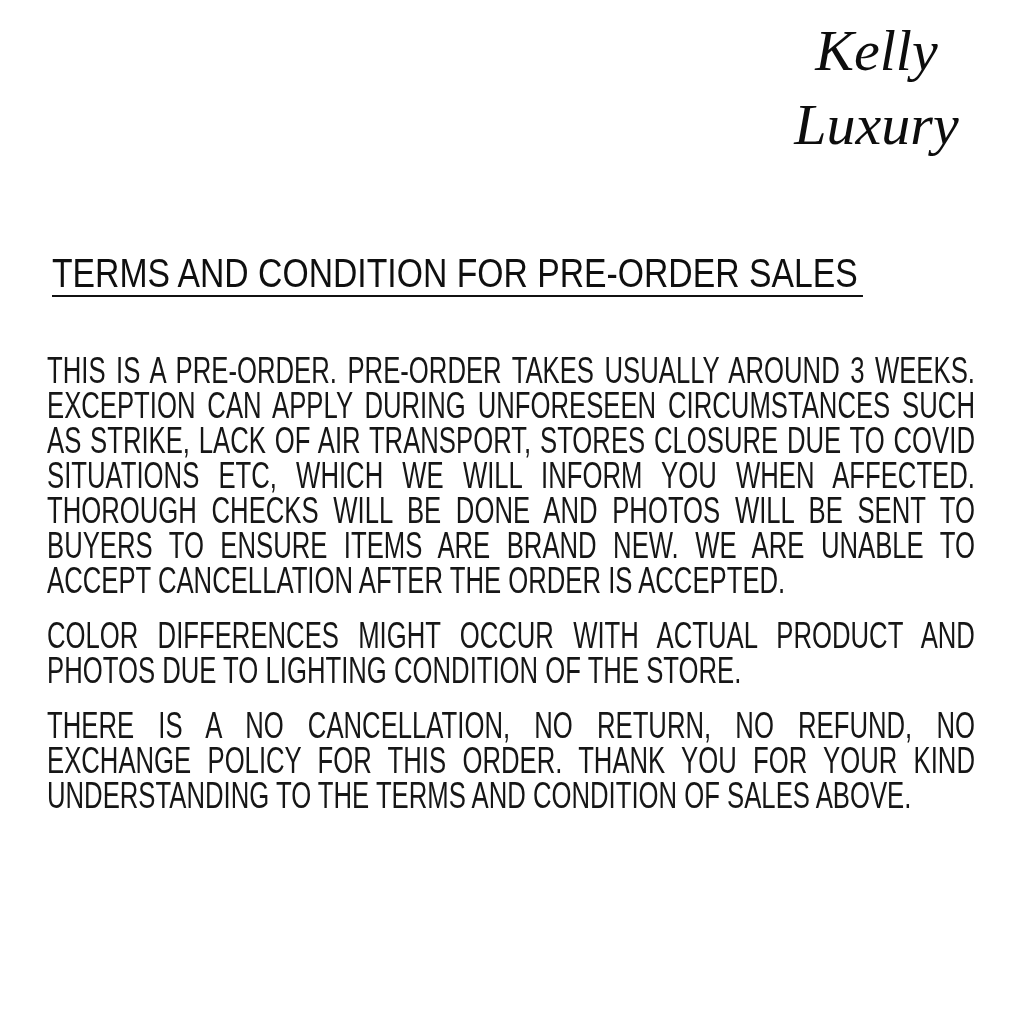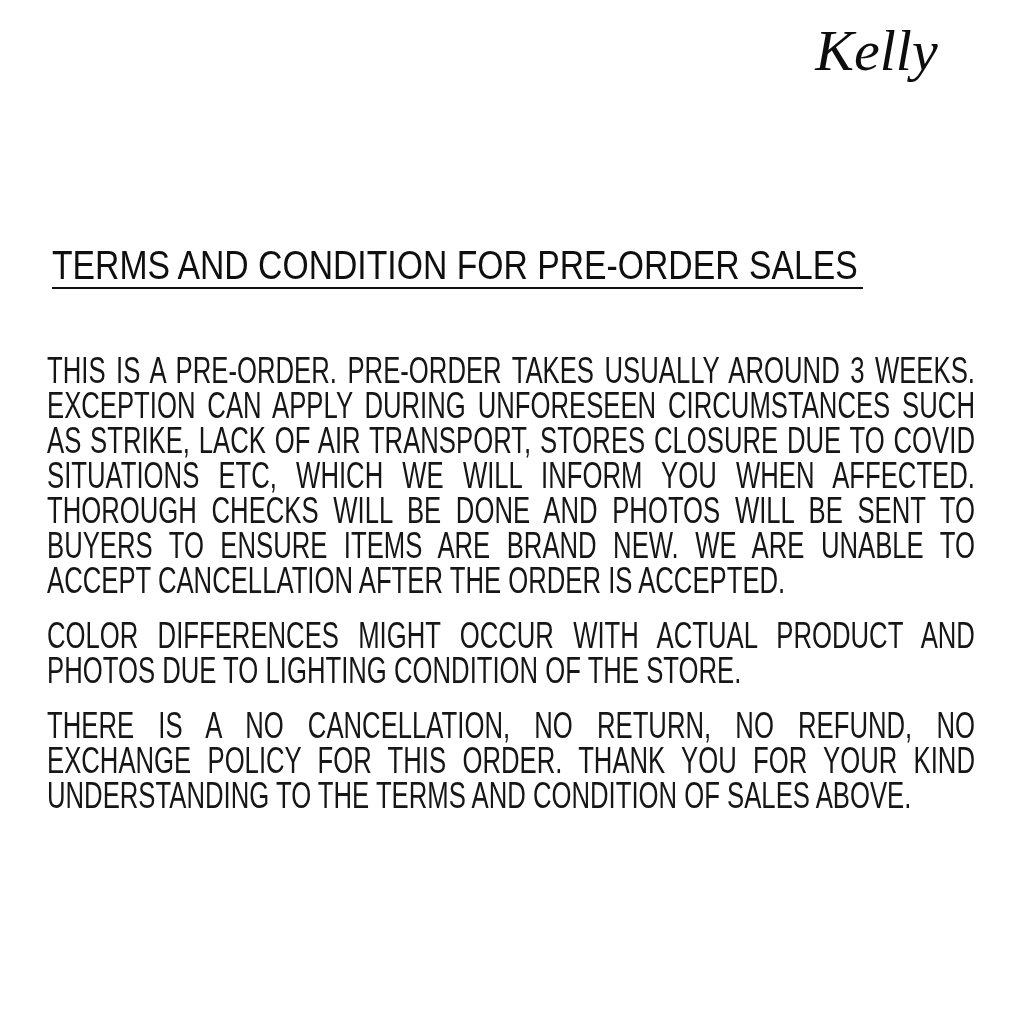--- a/index.html
+++ b/index.html
@@ -30,21 +30,21 @@
     font-size: 58px;
     line-height: 74px;
     color: #0d0d0d;
     white-space: nowrap;
   }
 
   
   .title-wrap {
     position: absolute;
     left: 52px;
-    top: 243px;
+    top: 251px;
   }
   .title {
     display: inline-block;
     font-size: 40px;
     line-height: 44px;
     font-weight: 400;
     letter-spacing: 0px;
     white-space: nowrap;
     color: #0f0f0f;
     border-bottom: 2px solid #111111;
@@ -78,20 +78,21 @@
     text-align-last: left;
   }
 </style>
 </head>
 <body>
 
 <div class="page">
 
   <div class="logo">
     <div>Kelly</div>
+    <div>Luxury</div>
   </div>
 
   <div class="title-wrap">
     <div class="title">TERMS AND CONDITION FOR PRE-ORDER SALES</div>
   </div>
 
   <div class="terms-body">
 
     <div class="paragraph">
       <div class="tline">THIS IS A PRE-ORDER. PRE-ORDER TAKES USUALLY AROUND 3 WEEKS.</div>

